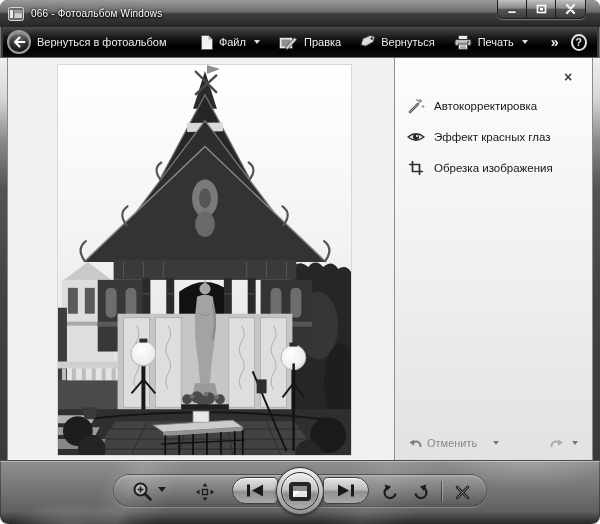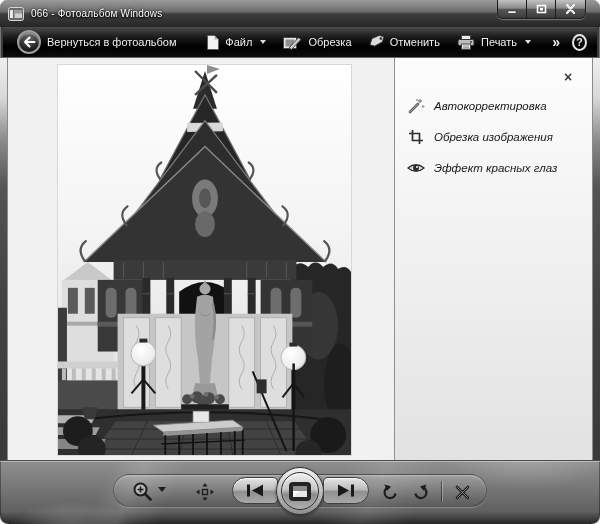--- a/index.html
+++ b/index.html
@@ -15,21 +15,21 @@
   .win-controls { position:absolute; top:0; right:14px; height:19px; display:flex;
     border:1px solid #1c1c1c; border-top:none; border-radius:0 0 6px 6px; overflow:hidden; box-shadow:0 1px 1px rgba(255,255,255,.35); }
   .win-btn { width:29px; height:100%; display:flex; align-items:center; justify-content:center;
     background:linear-gradient(#c2c2c2, #8a8a8a 45%, #565656 52%, #3b3b3b);
     border-right:1px solid #1c1c1c; }
   .win-btn:last-child { border-right:none; }
 
   
   .toolbar { position:absolute; top:27px; left:3px; right:3px; height:30px;
     background:linear-gradient(#4a4a4a, #1a1a1a 35%, #000 65%, #0c0c0c);
-    display:flex; align-items:center; padding:0 10px 0 14px; color:#f0f0f0; font-size:11px; }
+    display:flex; align-items:center; padding:0 10px 0 4px; color:#f0f0f0; font-size:11px; }
   .tb-group { display:flex; align-items:center; gap:6px; cursor:default; }
   .back-btn { width:24px; height:24px; border-radius:50%; flex:0 0 auto;
     background:radial-gradient(circle at 50% 30%, #6e6e6e, #1b1b1b 70%);
     border:2px solid #9c9c9c; box-shadow:0 1px 2px #000, inset 0 2px 2px rgba(255,255,255,.45);
     display:flex; align-items:center; justify-content:center; }
   .tb-label { text-shadow:0 1px 1px #000; white-space:nowrap; }
   .caret { width:0; height:0; border-left:3.5px solid transparent; border-right:3.5px solid transparent; border-top:4px solid #ddd; margin-left:2px; }
   .tb-spacer { width:16px; } .tb-spacer-lg { width:20px; }
   .overflow-glyph { font-size:14px; font-weight:bold; color:#eee; text-shadow:0 1px 1px #000; padding:0 4px; }
   .help-btn { width:17px; height:17px; border-radius:50%; border:2px solid #e6e6e6; color:#e6e6e6;
@@ -42,21 +42,21 @@
   .frame-right { right:0; border-left:1px solid #8a8a8a; }
   .viewer { position:absolute; left:8px; top:0; width:386px; height:100%; background:#f1f1f1; }
   .photo { position:absolute; left:49px; top:6px; width:295px; height:392px; border:1px solid #d8d8d8; }
 
   
   .panel { position:absolute; left:394px; top:0; width:198px; height:100%;
     background:linear-gradient(#fdfdfd, #efefef 55%, #e2e2e2); border-left:1px solid #909090; }
   .panel-close { position:absolute; top:12px; right:16px; width:16px; height:16px; color:#3c3c3c;
     font-size:14px; font-weight:bold; line-height:15px; text-align:center; cursor:default; }
   .panel-items { position:absolute; top:32px; left:12px; right:8px; }
-  .panel-item { height:31px; display:flex; align-items:center; gap:9px; cursor:default;font-style:italic; }
+  .panel-item { height:31px; display:flex; align-items:center; gap:9px; cursor:default; }
   .panel-item .pi-icon { width:18px; height:18px; flex:0 0 auto; display:flex; align-items:center; justify-content:center; }
   .panel-item .pi-label { font-size:11.5px; color:#161616; }
   .undo-row { position:absolute; bottom:8px; left:12px; right:14px; height:18px; display:flex; align-items:center; }
   .undo-label { font-size:11px; color:#8a8a8a; margin:0 6px 0 5px; }
   .caret-gray { width:0; height:0; border-left:3.5px solid transparent; border-right:3.5px solid transparent; border-top:4px solid #777; }
   .redo-grp { margin-left:auto; display:flex; align-items:center; gap:7px; }
 
   
   .bottombar { position:absolute; left:0; right:0; bottom:0; height:63px; border-radius:0 0 9px 9px;
     background:
@@ -134,31 +134,31 @@
       <span class="caret"></span>
     </div>
     <div class="tb-spacer-lg"></div>
     <div class="tb-group">
       <svg width="19" height="15" viewBox="0 0 19 15">
         <rect x="0.5" y="2.5" width="13" height="11" rx="1" fill="#e8e8e8" stroke="#444"></rect>
         <rect x="2.5" y="4.5" width="9" height="7" fill="#8f8f8f"></rect>
         <path d="M6,13 L15.5,2.5 L18,4.5 L8.5,14.5 Z" fill="#cfcfcf" stroke="#333" stroke-width="0.8"></path>
         <path d="M6,13 L8.5,14.5 L6,14.8 Z" fill="#333"></path>
       </svg>
-      <span class="tb-label">Обрезка</span>
+      <span class="tb-label">Правка</span>
     </div>
     <div class="tb-spacer-lg"></div>
     <div class="tb-group">
       <svg width="15" height="16" viewBox="0 0 15 16">
         <g transform="rotate(18 7 8)">
           <path d="M2,6 L8,0.5 L13,0.5 L13,6 L7,12.5 L2,12.5 Z" fill="#dcdcdc" stroke="#333" stroke-width="1"></path>
           <circle cx="10.5" cy="3.2" r="1.3" fill="#333"></circle>
         </g>
       </svg>
-      <span class="tb-label">Отменить</span>
+      <span class="tb-label">Вернуться</span>
     </div>
     <div class="tb-spacer-lg"></div>
     <div class="tb-group">
       <svg width="18" height="15" viewBox="0 0 18 15">
         <rect x="4.5" y="0.5" width="9" height="4" fill="#ededed" stroke="#444"></rect>
         <rect x="1" y="4.5" width="16" height="6" rx="1.5" fill="#bdbdbd" stroke="#333"></rect>
         <circle cx="14" cy="7" r="0.9" fill="#333"></circle>
         <rect x="4.5" y="9" width="9" height="5.2" fill="#f2f2f2" stroke="#444"></rect>
         <line x1="6" y1="11" x2="12" y2="11" stroke="#888"></line>
         <line x1="6" y1="12.8" x2="12" y2="12.8" stroke="#888"></line>
@@ -386,41 +386,60 @@
               <circle cx="10" cy="3" r="0.9" fill="#8a8a8a"></circle>
             </svg>
           </span>
           <span class="pi-label">Автокорректировка</span>
         </div>
 
 
 
         <div class="panel-item">
           <span class="pi-icon">
-            <svg width="16" height="16" viewBox="0 0 16 16">
-              <path d="M4.5,1 V11.5 H15" stroke="#2e2e2e" stroke-width="1.7" fill="none"></path>
-              <path d="M1,4.5 H11.5 V15" stroke="#2e2e2e" stroke-width="1.7" fill="none"></path>
-            </svg>
-          </span>
-          <span class="pi-label">Обрезка изображения</span>
-        </div>
-
-        <div class="panel-item">
-          <span class="pi-icon">
             <svg width="18" height="14" viewBox="0 0 18 14">
               <path d="M1,7 Q9,0.5 17,7 Q9,13.5 1,7 Z" fill="#e8e8e8" stroke="#2e2e2e" stroke-width="1.3"></path>
               <circle cx="9" cy="7" r="3" fill="#2a2a2a"></circle>
               <circle cx="10" cy="6" r="1" fill="#fff"></circle>
             </svg>
           </span>
           <span class="pi-label">Эффект красных глаз</span>
         </div>
 
-      </div>
-
+        <div class="panel-item">
+          <span class="pi-icon">
+            <svg width="16" height="16" viewBox="0 0 16 16">
+              <path d="M4.5,1 V11.5 H15" stroke="#2e2e2e" stroke-width="1.7" fill="none"></path>
+              <path d="M1,4.5 H11.5 V15" stroke="#2e2e2e" stroke-width="1.7" fill="none"></path>
+            </svg>
+          </span>
+          <span class="pi-label">Обрезка изображения</span>
+        </div>
+
+      </div>
+
+      <div class="undo-row">
+        <span style="display:flex;align-items:center;">
+          <svg width="15" height="13" viewBox="0 0 15 13">
+            <path d="M2,6 L8,2 L8,10 Z" fill="#7d7d7d" transform="scale(0.8) translate(1,1)"></path>
+            <path d="M7,5 C11,3.5 14,6 13.5,10" stroke="#7d7d7d" stroke-width="1.9" fill="none"></path>
+          </svg>
+        </span>
+        <span class="undo-label">Отменить</span>
+        <span class="caret-gray" style="margin-left:10px;"></span>
+        <span class="redo-grp">
+          <span style="display:flex;align-items:center;">
+            <svg width="15" height="13" viewBox="0 0 15 13">
+              <path d="M13,6 L7,2 L7,10 Z" fill="#ababab" transform="scale(0.8) translate(3,1)"></path>
+              <path d="M8,5 C4,3.5 1,6 1.5,10" stroke="#ababab" stroke-width="1.9" fill="none"></path>
+            </svg>
+          </span>
+          <span class="caret-gray"></span>
+        </span>
+      </div>
     </div>
   </div>
 
   <div class="bottombar">
     <div class="pill">
 
       <div class="ctl" style="left:14px; top:4px; width:28px; height:25px;">
         <svg width="21" height="21" viewBox="0 0 21 21">
           <circle cx="8.5" cy="8.5" r="6" fill="rgba(255,255,255,0.35)" stroke="#1d1d1d" stroke-width="2"></circle>
           <path d="M8.5,5.5 v6 M5.5,8.5 h6" stroke="#1d1d1d" stroke-width="1.6"></path>

